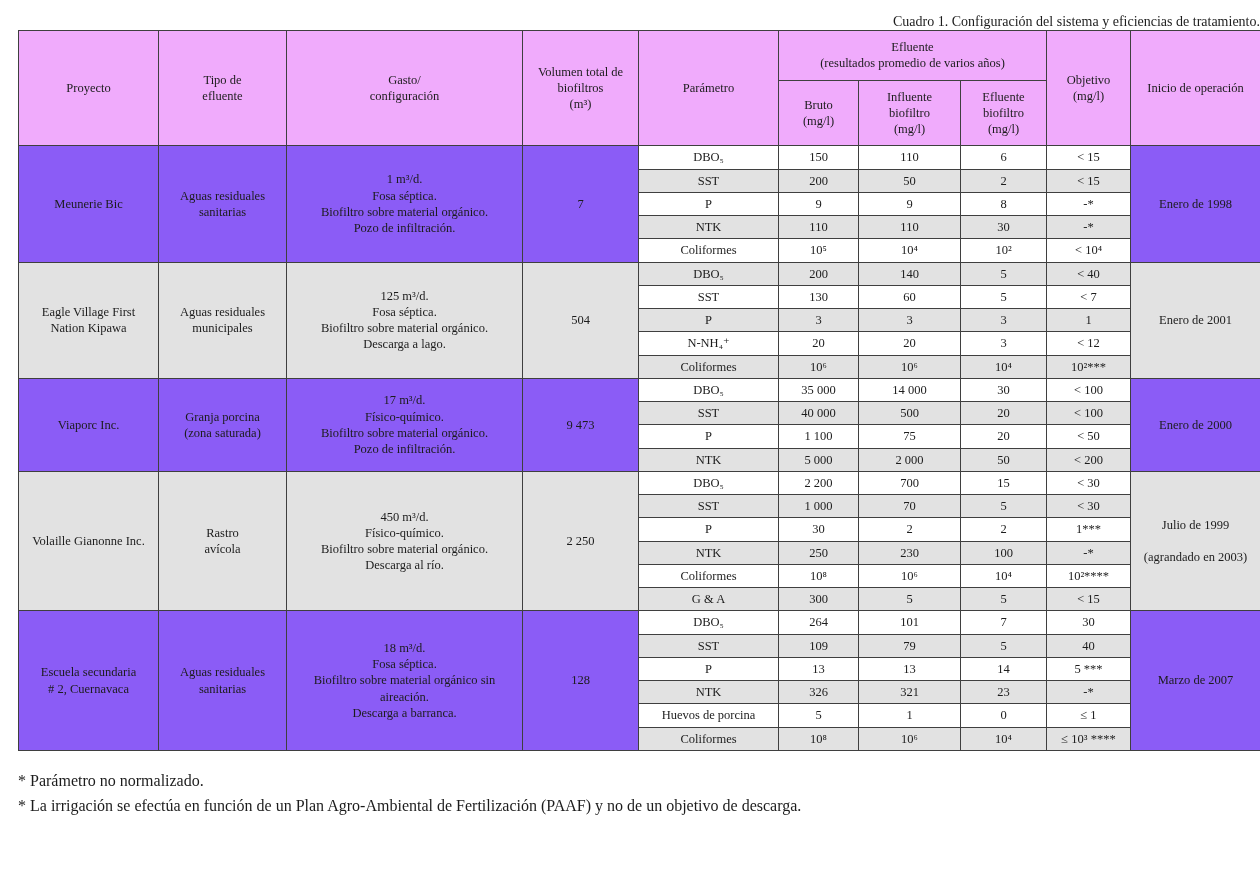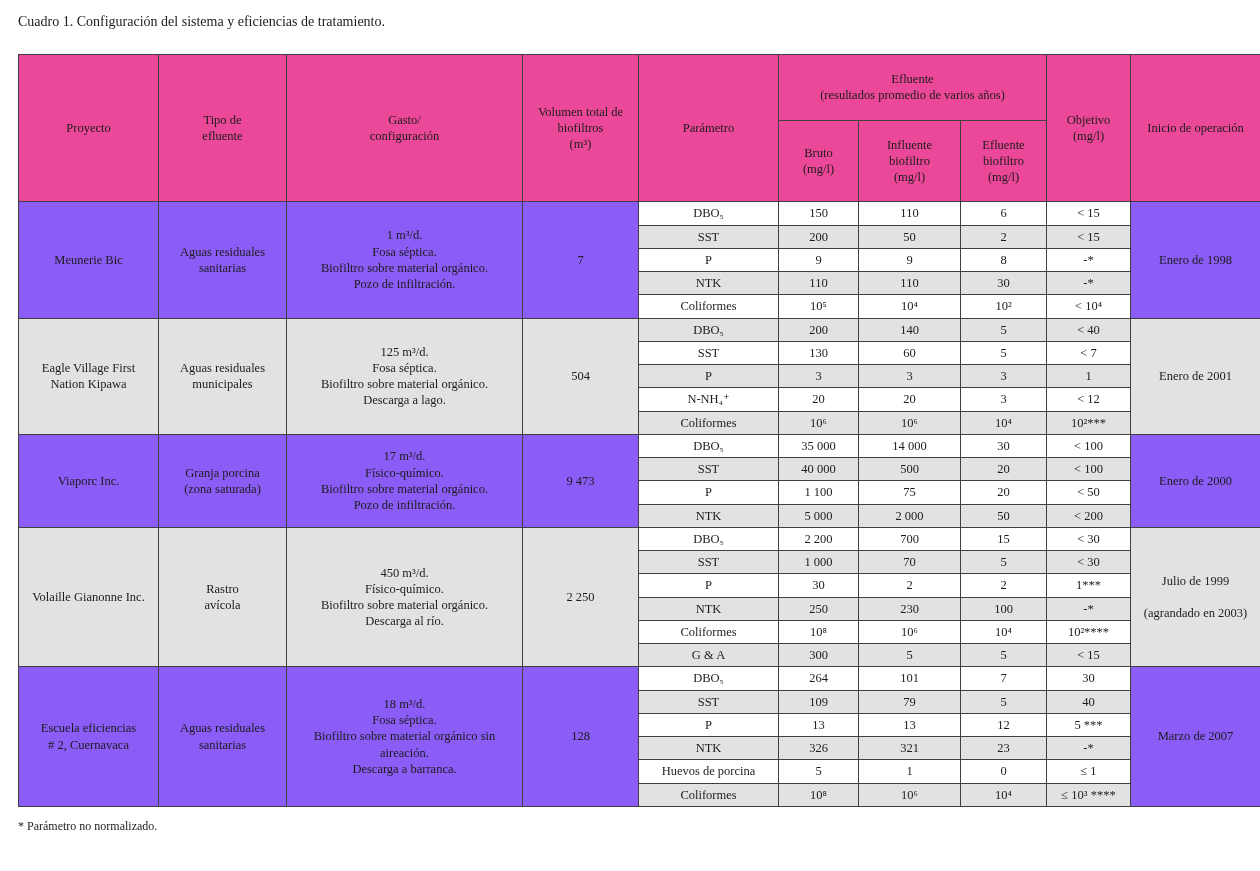--- a/index.html
+++ b/index.html
@@ -8,52 +8,52 @@
     width: 1260px;
     height: 871px;
     background: #ffffff;
     font-family: "Liberation Serif", "DejaVu Serif", serif;
     color: #1c1c1c;
     overflow: hidden;
   }
   .page { padding: 14px 0 10px 18px; }
   .title {
     width: 1242px;
-    text-align: left;
+    text-align: right;
     font-size: 14px;
-    margin-bottom: 24px;
+    margin-bottom: 0;
   }
   table.main {
     border-collapse: collapse;
     width: 1242px;
     table-layout: fixed;
   }
   th, td {
     border: 1px solid #3f3f3f;
     font-size: 12.5px;
     text-align: center;
     vertical-align: middle;
     padding: 3px 4px;
     line-height: 1.3;
     white-space: pre-line;
     overflow: hidden;
   }
   thead th {
-    background: #ec4899;
+    background: #f0abfc;
     font-weight: normal;
-    padding: 16px 4px;
+    padding: 8px 4px;
     text-align: center;
   }
   tr.row-white td { background: #ffffff; }
   tr.row-gray  td { background: #e2e2e2; }
   td.project-cell.proj-white { background: #8b5cf6; }
   td.project-cell.proj-gray  { background: #e2e2e2; }
   .footnotes {
-    margin-top: 10px;
-    font-size: 12px;
+    margin-top: 18px;
+    font-size: 16px;
     line-height: 1.55;
   }
 </style>
 </head>
 <body>
 
 <div class="page">
 
   <div class="title">Cuadro 1. Configuración del sistema y eficiencias de tratamiento.</div>
 
@@ -272,21 +272,21 @@
           <td class="value-cell">10²****</td>
         </tr>
         <tr class="row-gray">
           <td class="param-cell">G &amp; A</td>
           <td class="value-cell">300</td>
           <td class="value-cell">5</td>
           <td class="value-cell">5</td>
           <td class="value-cell">&lt; 15</td>
         </tr>
         <tr class="row-white">
-          <td rowspan="6" class="project-cell proj-white">Escuela eficiencias
+          <td rowspan="6" class="project-cell proj-white">Escuela secundaria
 # 2, Cuernavaca</td>
           <td rowspan="6" class="project-cell proj-white">Aguas residuales
 sanitarias</td>
           <td rowspan="6" class="project-cell proj-white">18 m³/d.
 Fosa séptica.
 Biofiltro sobre material orgánico sin aireación.
 Descarga a barranca.</td>
           <td rowspan="6" class="project-cell proj-white">128</td>
           <td class="param-cell">DBO₅</td>
           <td class="value-cell">264</td>
@@ -299,21 +299,21 @@
           <td class="param-cell">SST</td>
           <td class="value-cell">109</td>
           <td class="value-cell">79</td>
           <td class="value-cell">5</td>
           <td class="value-cell">40</td>
         </tr>
         <tr class="row-white">
           <td class="param-cell">P</td>
           <td class="value-cell">13</td>
           <td class="value-cell">13</td>
-          <td class="value-cell">12</td>
+          <td class="value-cell">14</td>
           <td class="value-cell">5 ***</td>
         </tr>
         <tr class="row-gray">
           <td class="param-cell">NTK</td>
           <td class="value-cell">326</td>
           <td class="value-cell">321</td>
           <td class="value-cell">23</td>
           <td class="value-cell">-*</td>
         </tr>
         <tr class="row-white">
@@ -328,15 +328,16 @@
           <td class="value-cell">10⁸</td>
           <td class="value-cell">10⁶</td>
           <td class="value-cell">10⁴</td>
           <td class="value-cell">≤ 10³ ****</td>
         </tr>
       </tbody>
   </table>
 
   <div class="footnotes">
     <div>* Parámetro no normalizado.</div>
+    <div>* La irrigación se efectúa en función de un Plan Agro-Ambiental de Fertilización (PAAF) y no de un objetivo de descarga.</div>
   </div>
 
 </div>
 
 </body></html>

